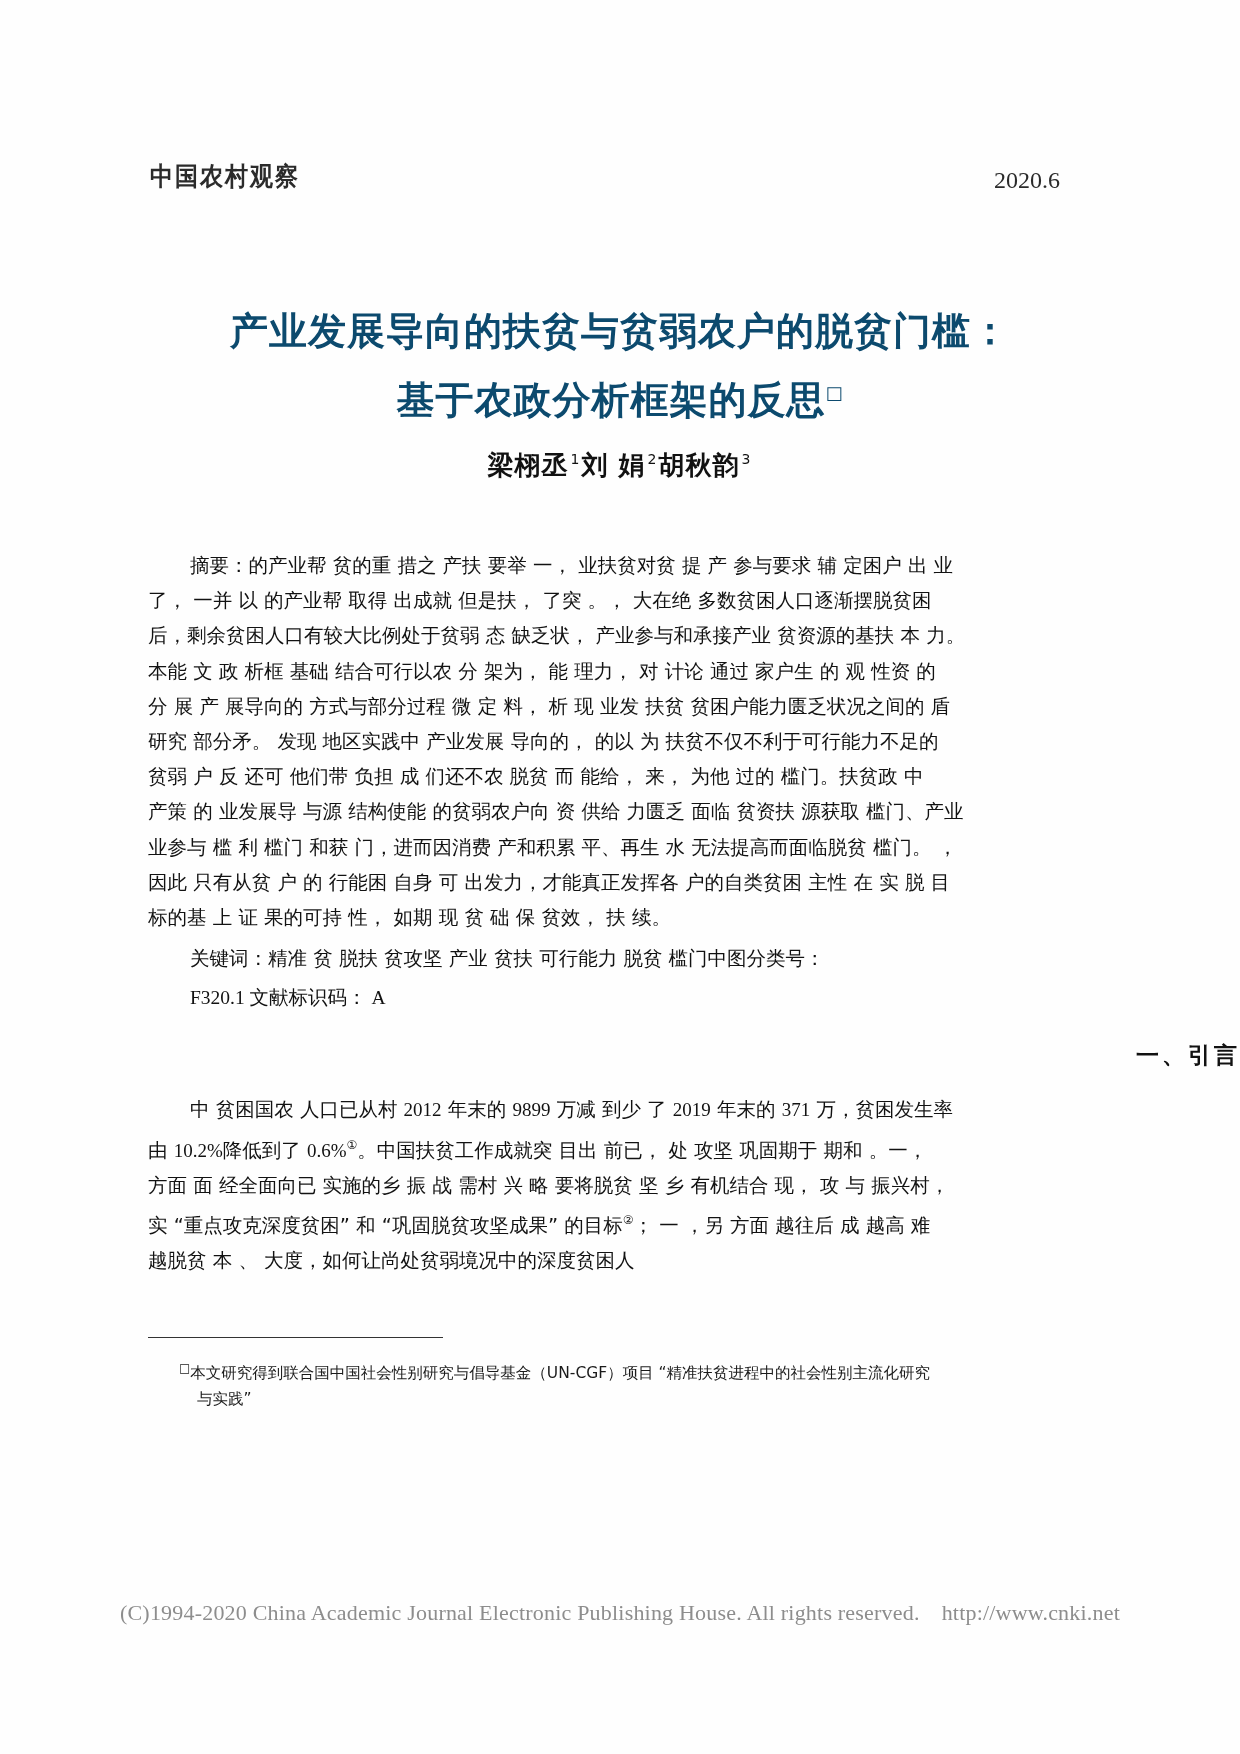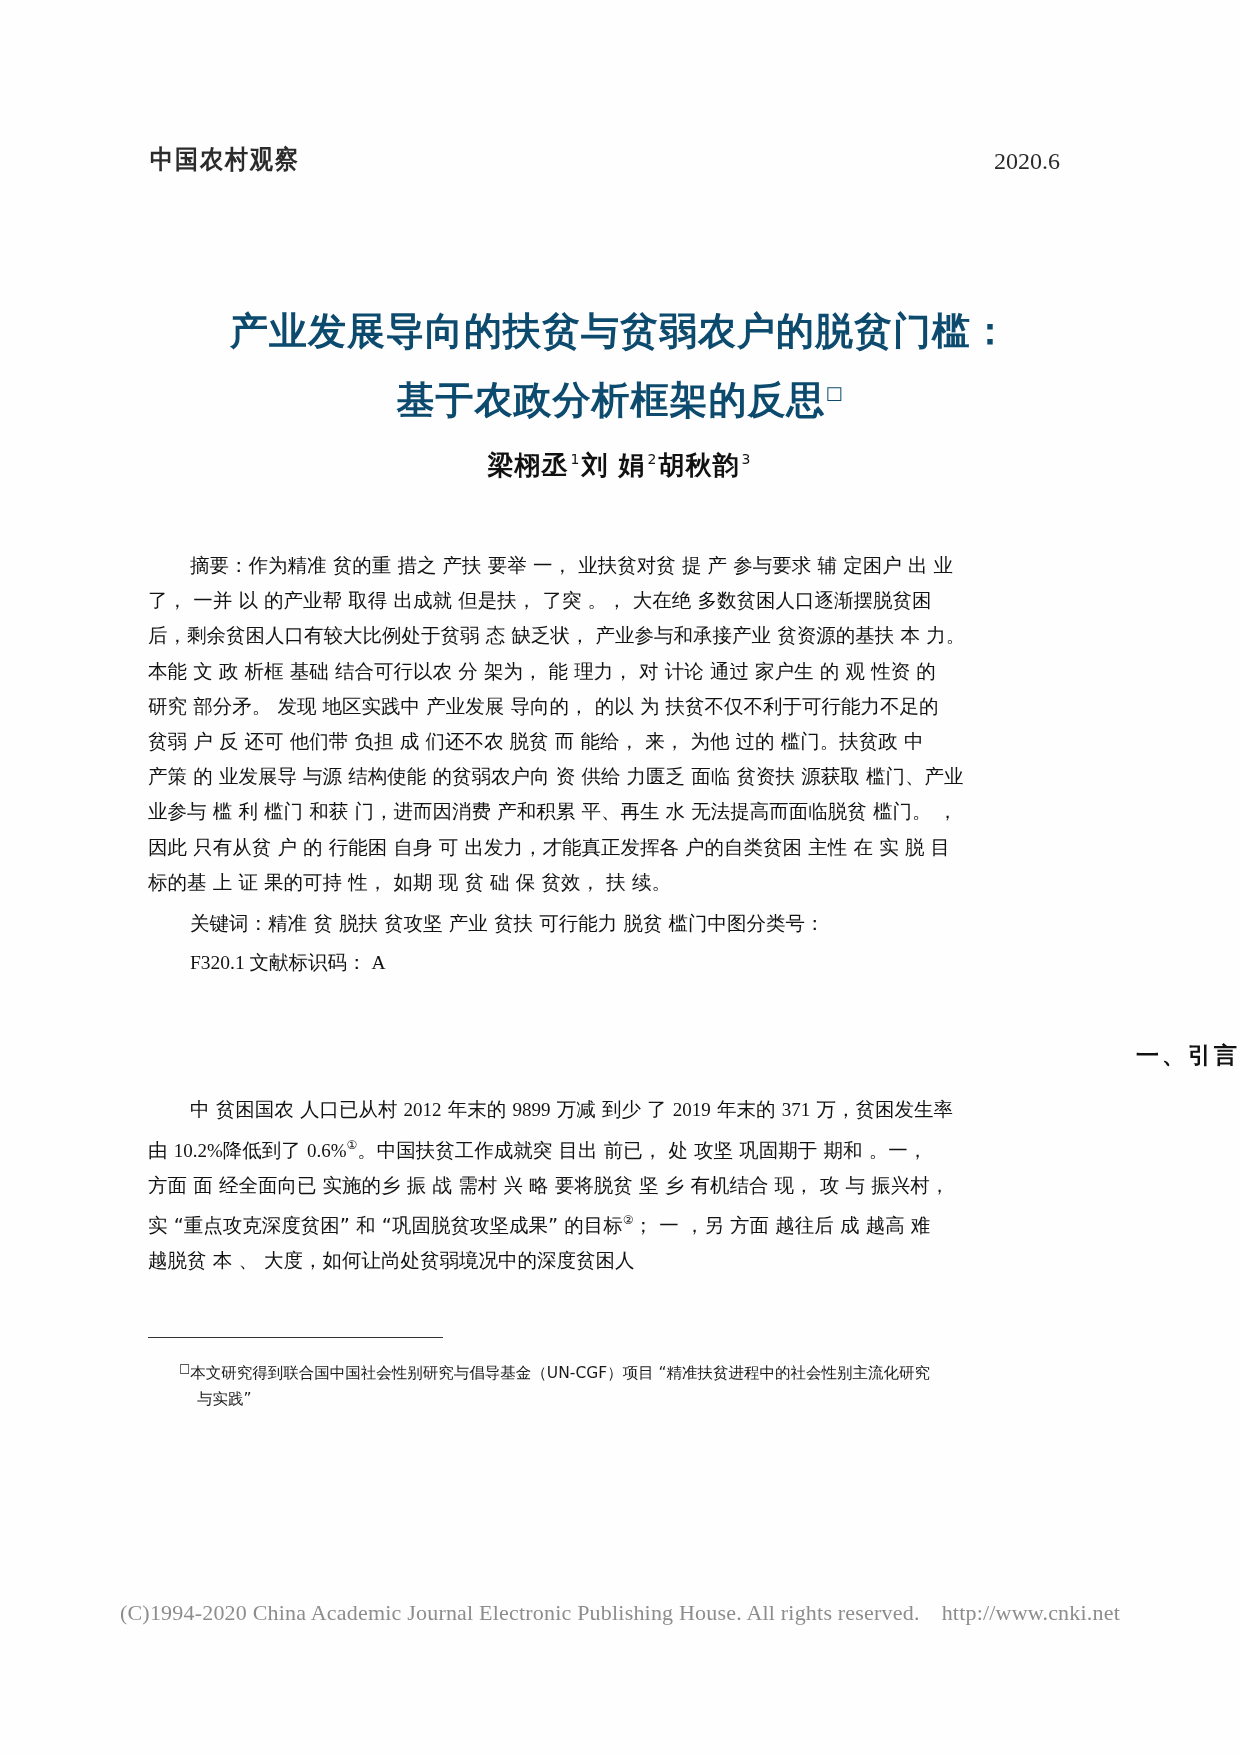--- a/index.html
+++ b/index.html
@@ -25,20 +25,21 @@
   
   .masthead {
     position: absolute;
     top: 148px;
     left: 0;
     right: 0;
     height: 46px;
     padding: 0 150px;
     box-sizing: border-box;
     display: flex;
+    align-items: flex-end;
     justify-content: space-between;
   }
   .journal-name {
     font-family: "DejaVu Sans", sans-serif;
     font-weight: bold;
     font-size: 23px;
     letter-spacing: 2px;
     color: #2b2b2b;
     transform: scaleY(1.12);
     transform-origin: bottom left;
@@ -206,24 +207,25 @@
   <div class="title-block">
     <div class="title-line">产业发展导向的扶贫与贫弱农户的脱贫门槛：</div>
     <div class="title-line"><span>基于农政分析框架的反思</span><span class="title-marker">□</span></div>
   </div>
 
   <div class="authors">
     <span>梁栩丞</span><sup>1</sup><span>刘 娟</span><sup>2</sup><span>胡秋韵</span><sup>3</sup>
   </div>
 
   <div class="abstract">
-    <p class="indent">摘要：作为精准 贫的重 措之 产扶 要举 一， 业扶贫对贫 提 产 参与要求 辅 定困户 出 业</p>
+    <p class="indent">摘要：的产业帮 贫的重 措之 产扶 要举 一， 业扶贫对贫 提 产 参与要求 辅 定困户 出 业</p>
     <p>了， 一并 以 的产业帮 取得 出成就 但是扶， 了突 。， 大在绝 多数贫困人口逐渐摆脱贫困</p>
     <p>后，剩余贫困人口有较大比例处于贫弱 态 缺乏状， 产业参与和承接产业 贫资源的基扶 本 力。</p>
     <p>本能 文 政 析框 基础 结合可行以农 分 架为， 能 理力， 对 计论 通过 家户生 的 观 性资 的</p>
+    <p>分 展 产 展导向的 方式与部分过程 微 定 料， 析 现 业发 扶贫 贫困户能力匮乏状况之间的 盾</p>
     <p>研究 部分矛。 发现 地区实践中 产业发展 导向的， 的以 为 扶贫不仅不利于可行能力不足的</p>
     <p>贫弱 户 反 还可 他们带 负担 成 们还不农 脱贫 而 能给， 来， 为他 过的 槛门。扶贫政 中</p>
     <p>产策 的 业发展导 与源 结构使能 的贫弱农户向 资 供给 力匮乏 面临 贫资扶 源获取 槛门、产业</p>
     <p>业参与 槛 利 槛门 和获 门，进而因消费 产和积累 平、再生 水 无法提高而面临脱贫 槛门。 ，</p>
     <p>因此 只有从贫 户 的 行能困 自身 可 出发力，才能真正发挥各 户的自类贫困 主性 在 实 脱 目</p>
     <p>标的基 上 证 果的可持 性， 如期 现 贫 础 保 贫效， 扶 续。</p>
     <p class="kw-line">关键词：精准 贫 脱扶 贫攻坚 产业 贫扶 可行能力 脱贫 槛门中图分类号：</p>
     <p class="clc-line"><span>F320.1</span> <span class="cn">文献标识码：</span> <span>A</span></p>
   </div>
 

